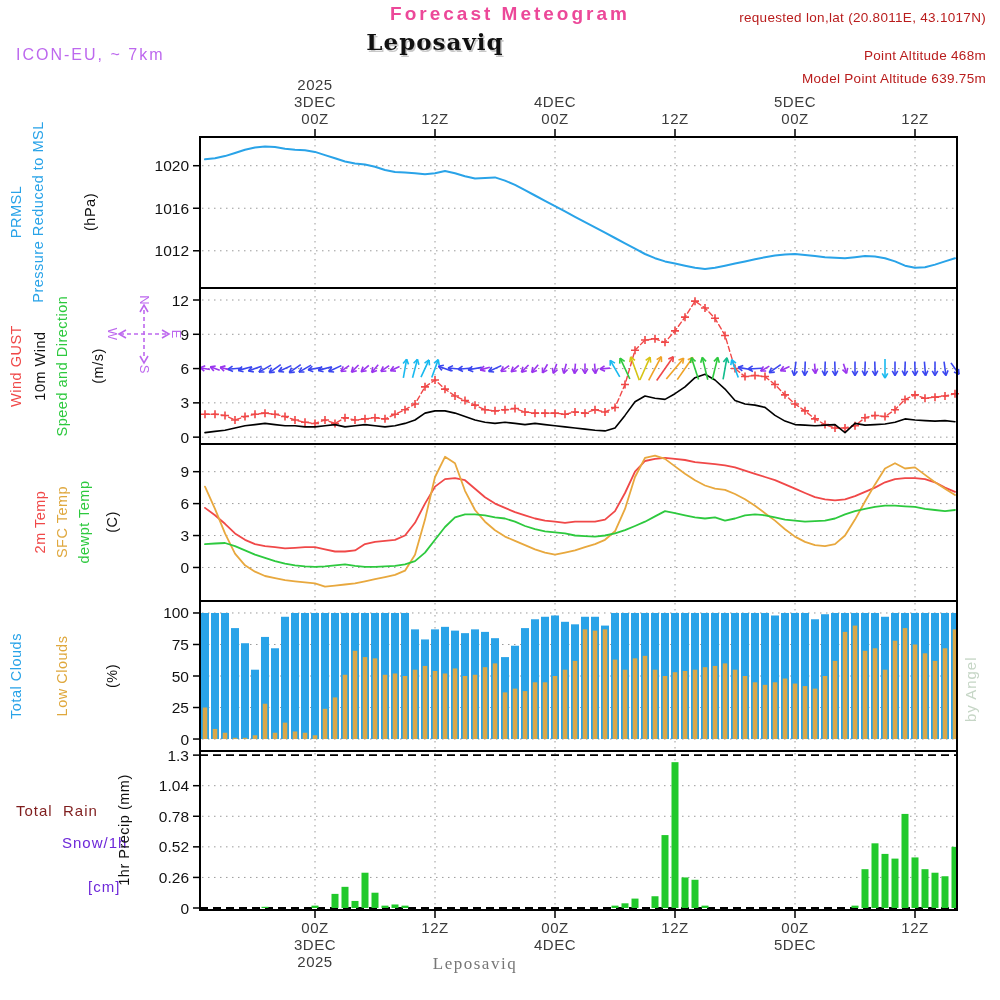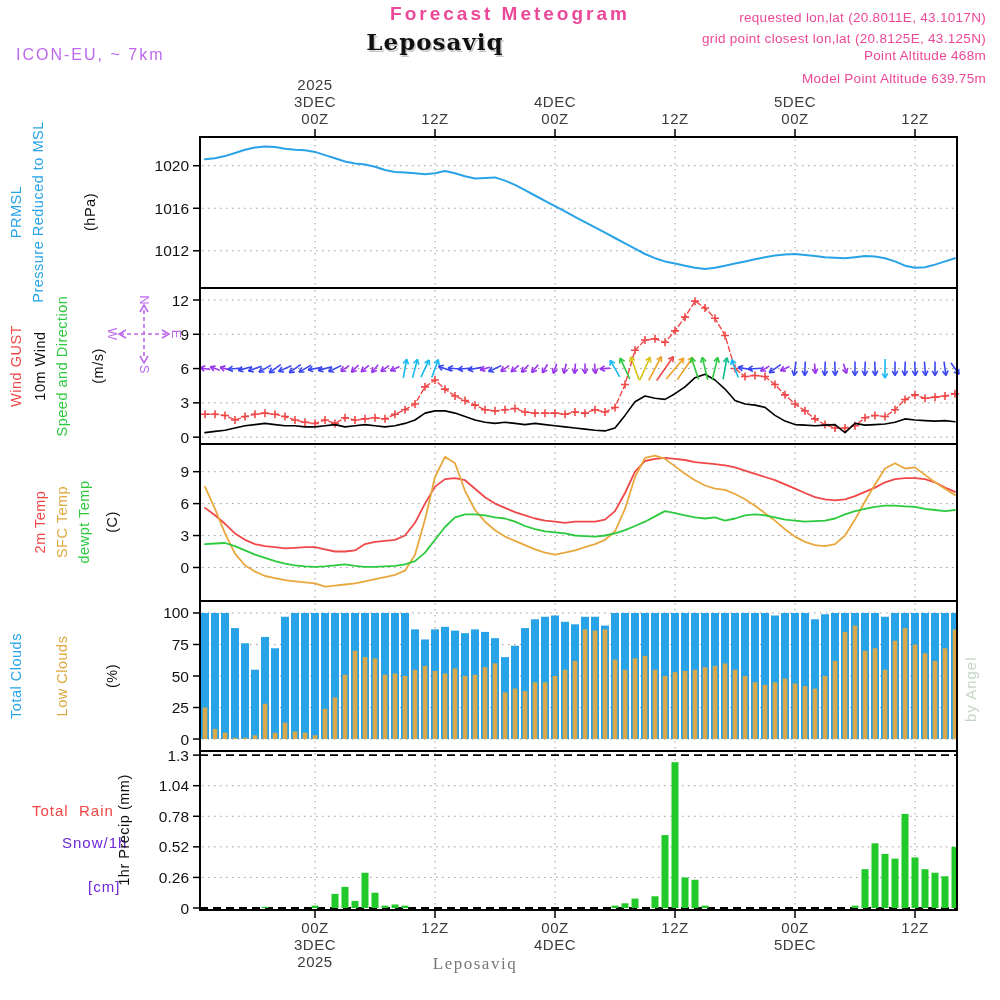--- a/index.html
+++ b/index.html
@@ -8,27 +8,27 @@
   #plot{position:absolute;left:0;top:0;}
   svg text{font-family:"Liberation Sans",sans-serif;}
   .ylab{font-size:15.5px;fill:#111;}
   .tlab{font-size:15px;fill:#3c3c3c;letter-spacing:.5px;}
   .txt{position:absolute;white-space:pre;}
   .vlab{position:absolute;white-space:nowrap;transform:translate(-50%,-50%) rotate(-90deg);
         font-size:14.5px;letter-spacing:.5px;}
   .rot90{position:absolute;transform:translate(-50%,-50%) rotate(90deg);font-size:13px;}
   .c-blue{color:#29a3e8;} .c-red{color:#f04848;} .c-orange{color:#dfa83e;}
   .c-green{color:#2dc93e;} .c-black{color:#111;} .c-purple{color:#bd68ee;}
-  .c-violet{color:#6d28d9;margin-left:48px;} .c-rain{color:#ef4444;margin-left:16px;}
+  .c-violet{color:#6d28d9;margin-left:48px;} .c-rain{color:#7f1d1d;}
   #title-forecast{left:300px;top:3px;width:420px;text-align:center;font-size:19px;
      letter-spacing:3px;color:#ec4899;font-weight:bold;}
   #station-title{left:330px;top:28px;width:210px;text-align:center;font-size:23px;
      font-weight:bold;color:#111;font-family:"DejaVu Serif","Liberation Serif",serif;
      text-shadow:1.5px 1.5px 0 #c8c8c8;letter-spacing:1px;}
-  .hdr-r{right:14px;text-align:right;font-size:13.5px;letter-spacing:.3px;color:#ec4899;}
+  .hdr-r{right:14px;text-align:right;font-size:13.5px;letter-spacing:.3px;color:#b91c1c;}
   #model-label{left:16px;top:46px;font-size:16px;letter-spacing:2px;color:#bd68ee;}
   #watermark{left:962px;top:722px;transform:rotate(-90deg);transform-origin:left top;
      font-size:15px;letter-spacing:1px;color:#c6d6c6;}
   #footer-station{left:395px;top:954px;width:160px;text-align:center;font-size:17px;
      color:#777;font-family:"Liberation Serif",serif;letter-spacing:1.5px;}
   .plegend{font-size:15px;letter-spacing:1px;}
 </style>
 </head>
 <body>
 <div id="page">
@@ -660,21 +660,20 @@
       <text x="795" y="950" text-anchor="middle" class="tlab">5DEC</text>
       <line x1="915" y1="129" x2="915" y2="137" stroke="#000" stroke-width="1.5"></line>
       <line x1="915" y1="910" x2="915" y2="918" stroke="#000" stroke-width="1.5"></line>
       <text x="915" y="124" text-anchor="middle" class="tlab">12Z</text>
       <text x="915" y="933" text-anchor="middle" class="tlab">12Z</text>
     </svg>
 
 <div class="txt" id="title-forecast">Forecast Meteogram</div>
 <div class="txt" id="station-title">Leposaviq</div>
 <div class="txt hdr-r" style="top:10px;">requested lon,lat (20.8011E, 43.1017N)</div>
-<div class="txt hdr-r" style="top:31px;">grid point closest lon,lat (20.8125E, 43.125N)</div>
 <div class="txt hdr-r" style="top:48px;text-align:center;">Point Altitude 468m</div>
 <div class="txt hdr-r" style="top:71px;">Model Point Altitude 639.75m</div>
 <div class="txt" id="model-label">ICON-EU, ~ 7km</div>
 
 <div class="vlab c-blue" style="left:16px;top:212px;">PRMSL</div>
 <div class="vlab c-blue" style="left:38px;top:212px;">Pressure Reduced to MSL</div>
 <div class="vlab c-black" style="left:90px;top:212px;">(hPa)</div>
 
 <div class="vlab c-red" style="left:16px;top:366px;">Wind GUST</div>
 <div class="vlab c-black" style="left:40px;top:366px;">10m Wind</div>

